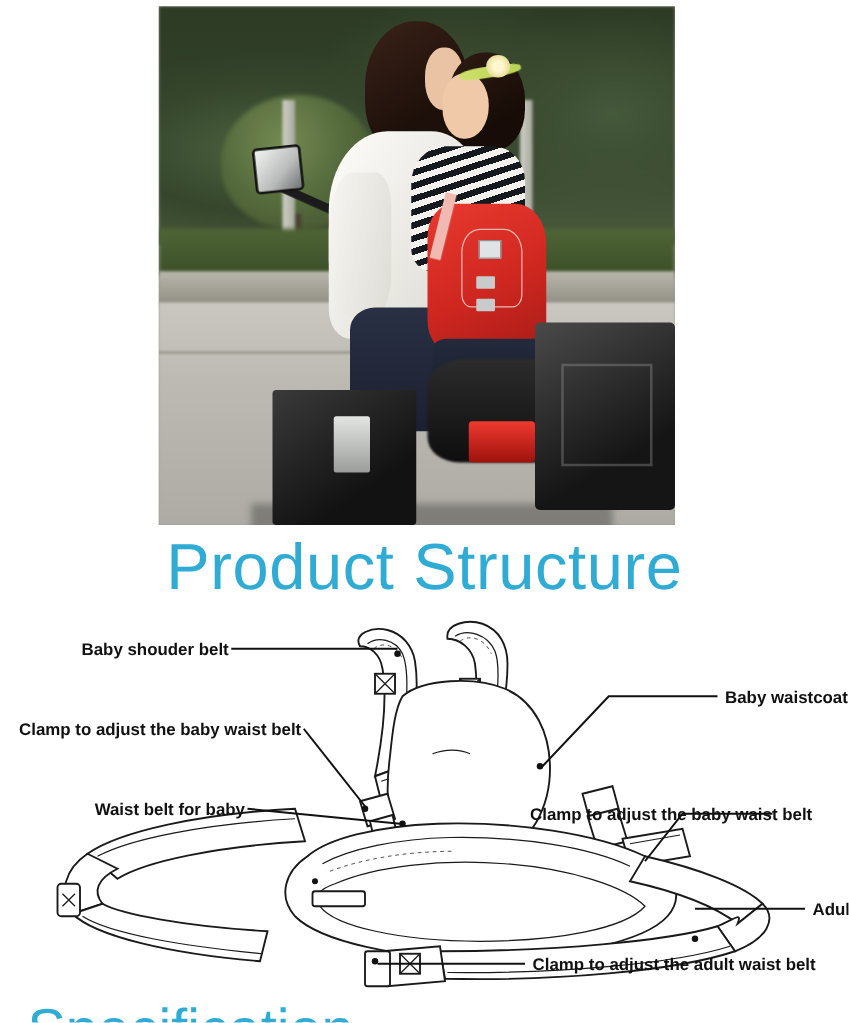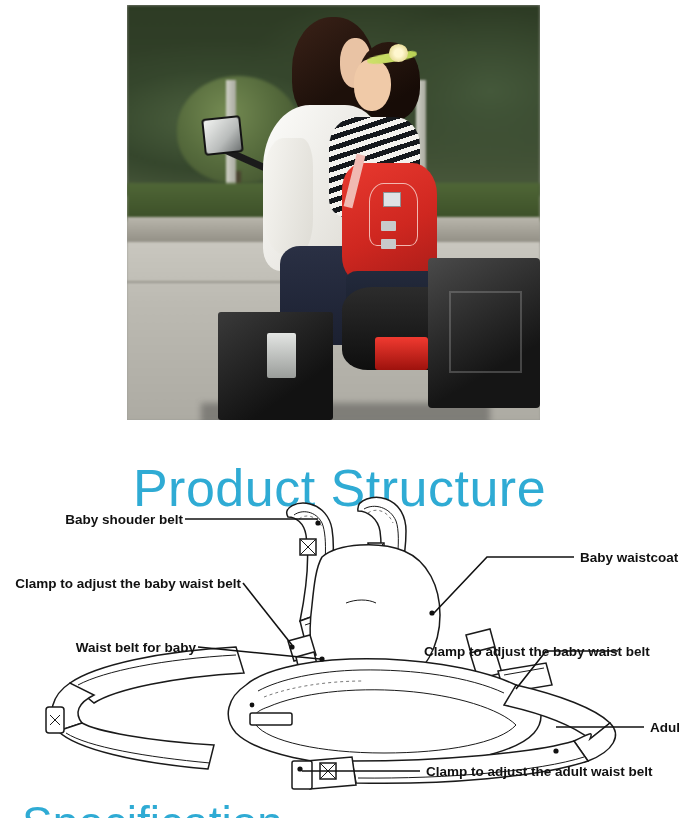--- a/index.html
+++ b/index.html
@@ -268,21 +268,20 @@
   .product-title{
     position:absolute;
     left:0; top:428px; width:679px;
     text-align:center;
     font-size:52px;
     font-weight:400;
     letter-spacing:.5px;
     color:#2fabd4;
     line-height:1;
     white-space:nowrap;
-    margin-top:34px;
   }
 
   
   .diagram{
     position:absolute;
     left:0; top:495px;
     width:548px; height:300px;
   }
   .diagram svg{ display:block; width:679px; height:300px; }
 

